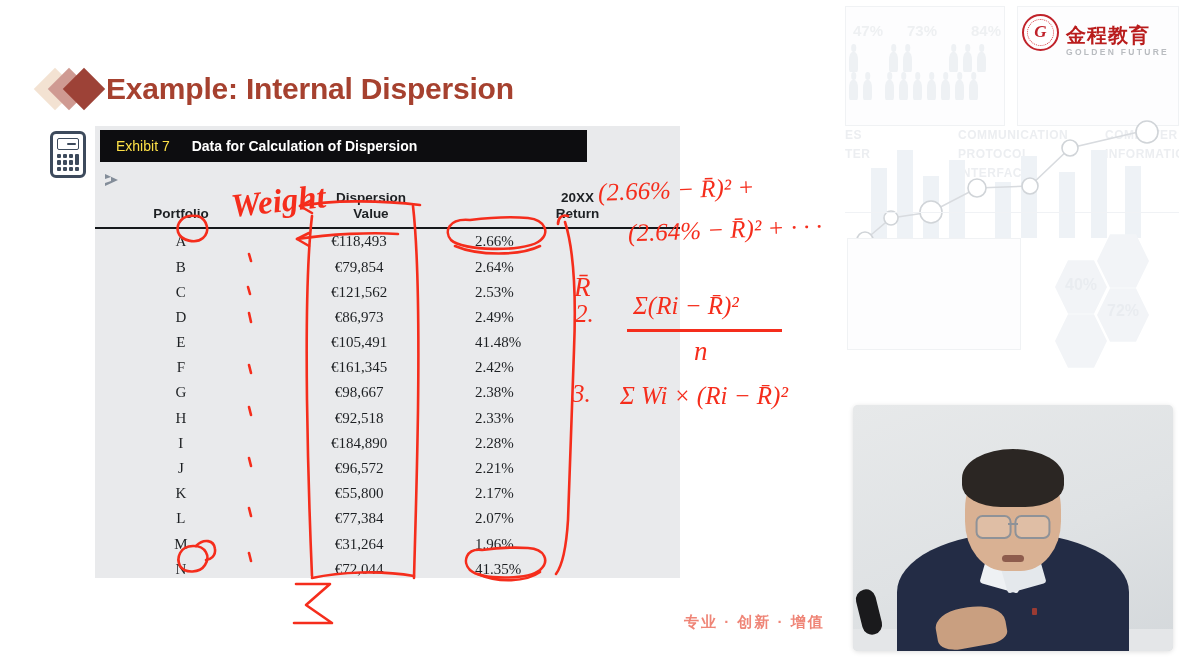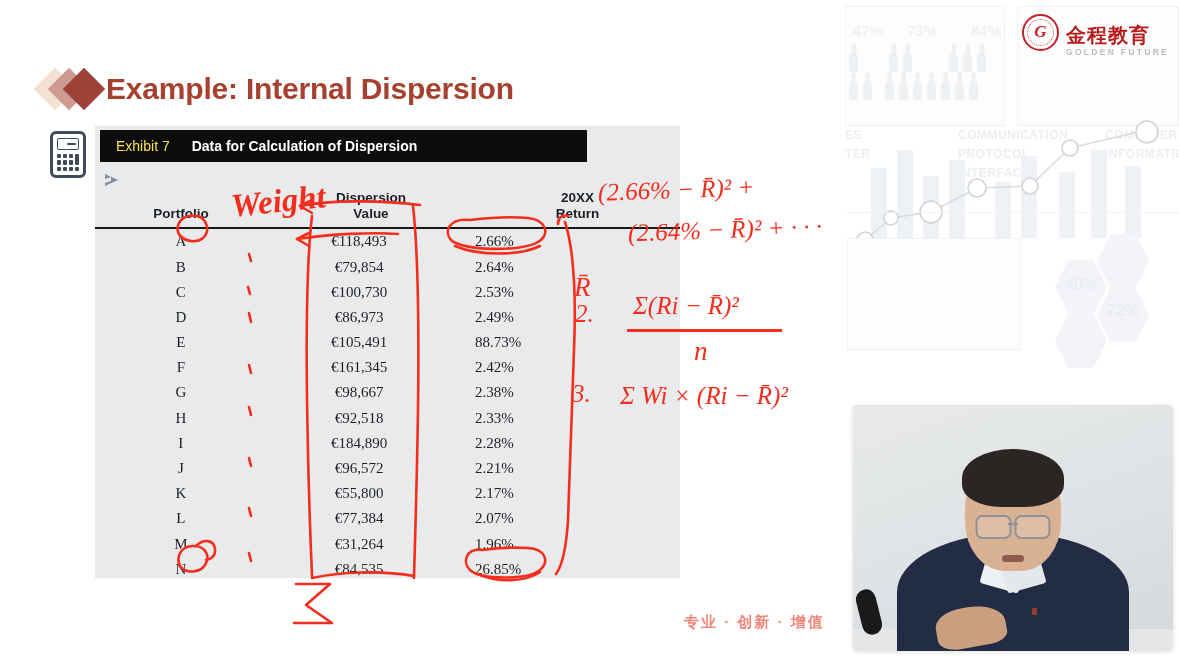--- a/index.html
+++ b/index.html
@@ -269,32 +269,32 @@
             <td class="v">€118,493</td>
             <td class="r">2.66%</td>
           </tr>
           <tr>
             <td class="p">B</td>
             <td class="v">€79,854</td>
             <td class="r">2.64%</td>
           </tr>
           <tr>
             <td class="p">C</td>
-            <td class="v">€100,730</td>
+            <td class="v">€121,562</td>
             <td class="r">2.53%</td>
           </tr>
           <tr>
             <td class="p">D</td>
             <td class="v">€86,973</td>
             <td class="r">2.49%</td>
           </tr>
           <tr>
             <td class="p">E</td>
             <td class="v">€105,491</td>
-            <td class="r">88.73%</td>
+            <td class="r">41.48%</td>
           </tr>
           <tr>
             <td class="p">F</td>
             <td class="v">€161,345</td>
             <td class="r">2.42%</td>
           </tr>
           <tr>
             <td class="p">G</td>
             <td class="v">€98,667</td>
             <td class="r">2.38%</td>
@@ -324,22 +324,22 @@
             <td class="v">€77,384</td>
             <td class="r">2.07%</td>
           </tr>
           <tr>
             <td class="p">M</td>
             <td class="v">€31,264</td>
             <td class="r">1.96%</td>
           </tr>
           <tr>
             <td class="p">N</td>
-            <td class="v">€84,535</td>
-            <td class="r">26.85%</td>
+            <td class="v">€72,044</td>
+            <td class="r">41.35%</td>
           </tr>
         </tbody>
     </table>
   </div>
 
   <svg class="ink" viewBox="0 0 1179 663">
     <g fill="none" stroke="#f52d1c" stroke-width="2.6" stroke-linecap="round" stroke-linejoin="round">
 
       <path d="M196,216 C182,214 176,224 178,232 C181,241 196,244 203,238 C210,232 208,220 198,216Z"></path>
 

